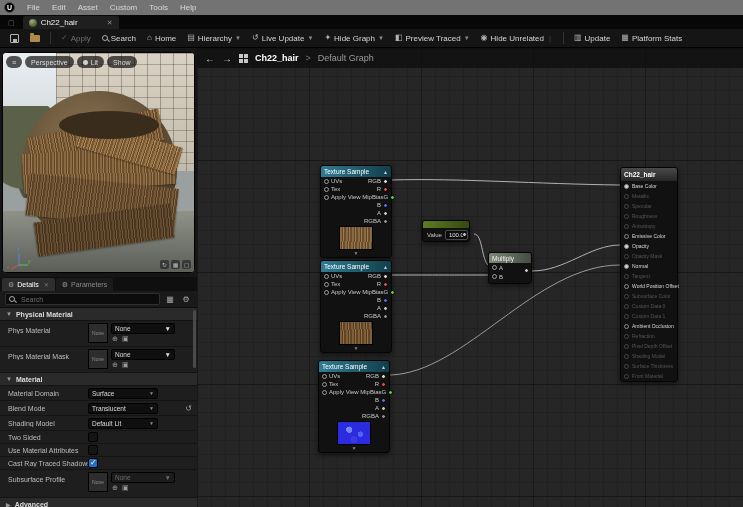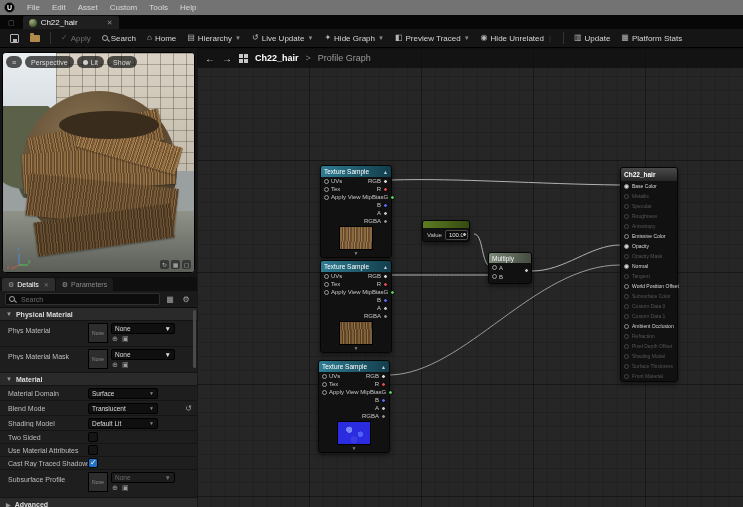--- a/index.html
+++ b/index.html
@@ -719,15 +719,15 @@
         <span>Front Material</span>
       </div>
   </div>
 
   <div class="graph-top">
     <span class="nav-arrow">←</span>
     <span class="nav-arrow">→</span>
     <span class="grid-ico"></span>
     <span class="bc-root">Ch22_hair</span>
     <span class="bc-sep">&gt;</span>
-    <span class="bc-cur">Profile Graph</span>
+    <span class="bc-cur">Default Graph</span>
   </div>
 </div>
 
 </body></html>

